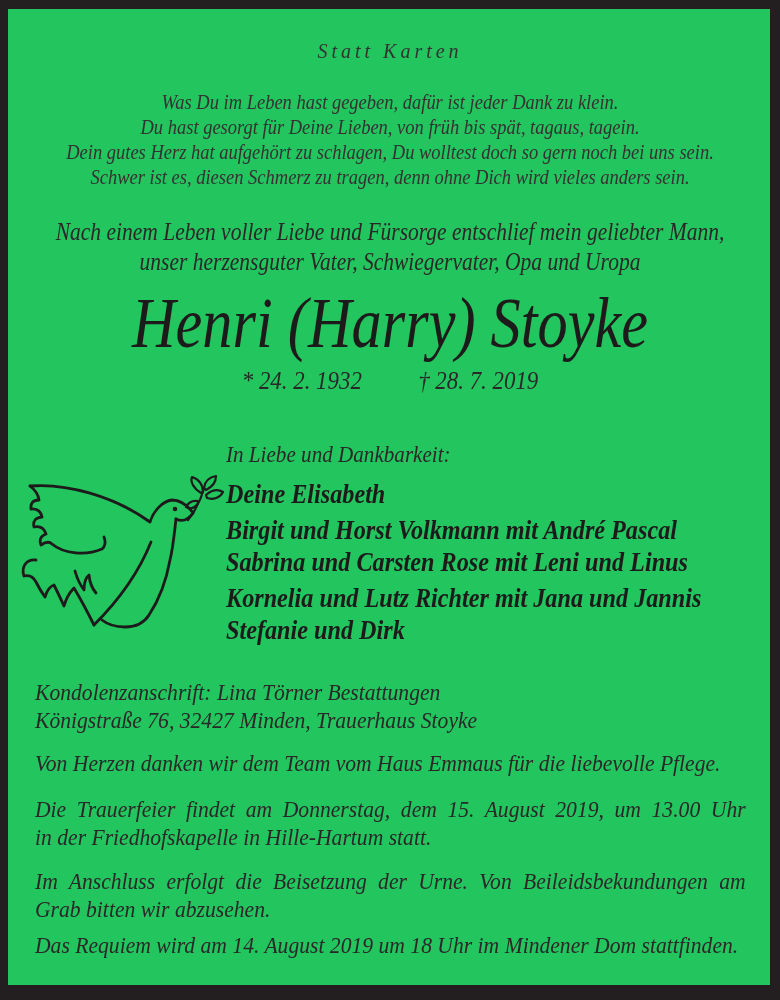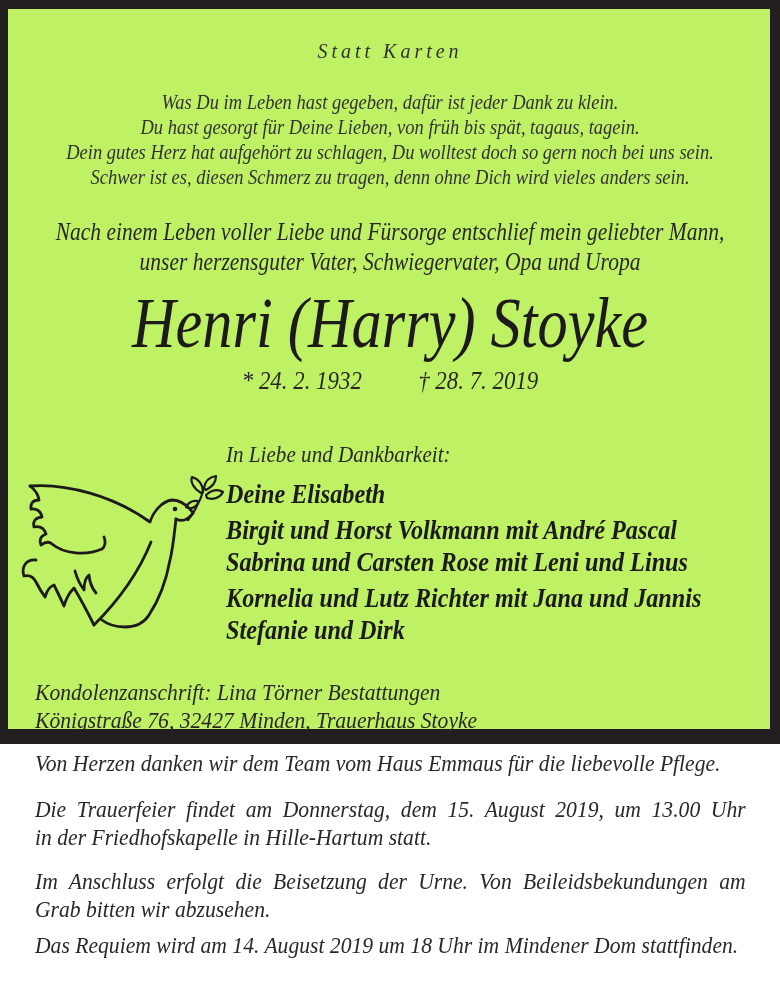--- a/index.html
+++ b/index.html
@@ -1,18 +1,18 @@
 <!DOCTYPE html>
 <html><head>
 <meta charset="utf-8">
 <style>
   html,body{margin:0;padding:0;background:#ffffff;}
   body{width:780px;height:1000px;overflow:hidden;}
   .page{
-    position:relative;width:780px;height:744px;background:#bef264;
+    position:relative;width:780px;height:1000px;background:#22c55e;
     font-family:"Liberation Serif","DejaVu Serif",serif;
     font-style:italic;color:#262223;
   }
   .frame{
     position:absolute;inset:0;box-sizing:border-box;
     border-style:solid;border-color:#231f20;
     border-width:9px 10px 15px 8px;
     pointer-events:none;
   }
   .centerblock{position:absolute;left:0;width:780px;text-align:center;}

